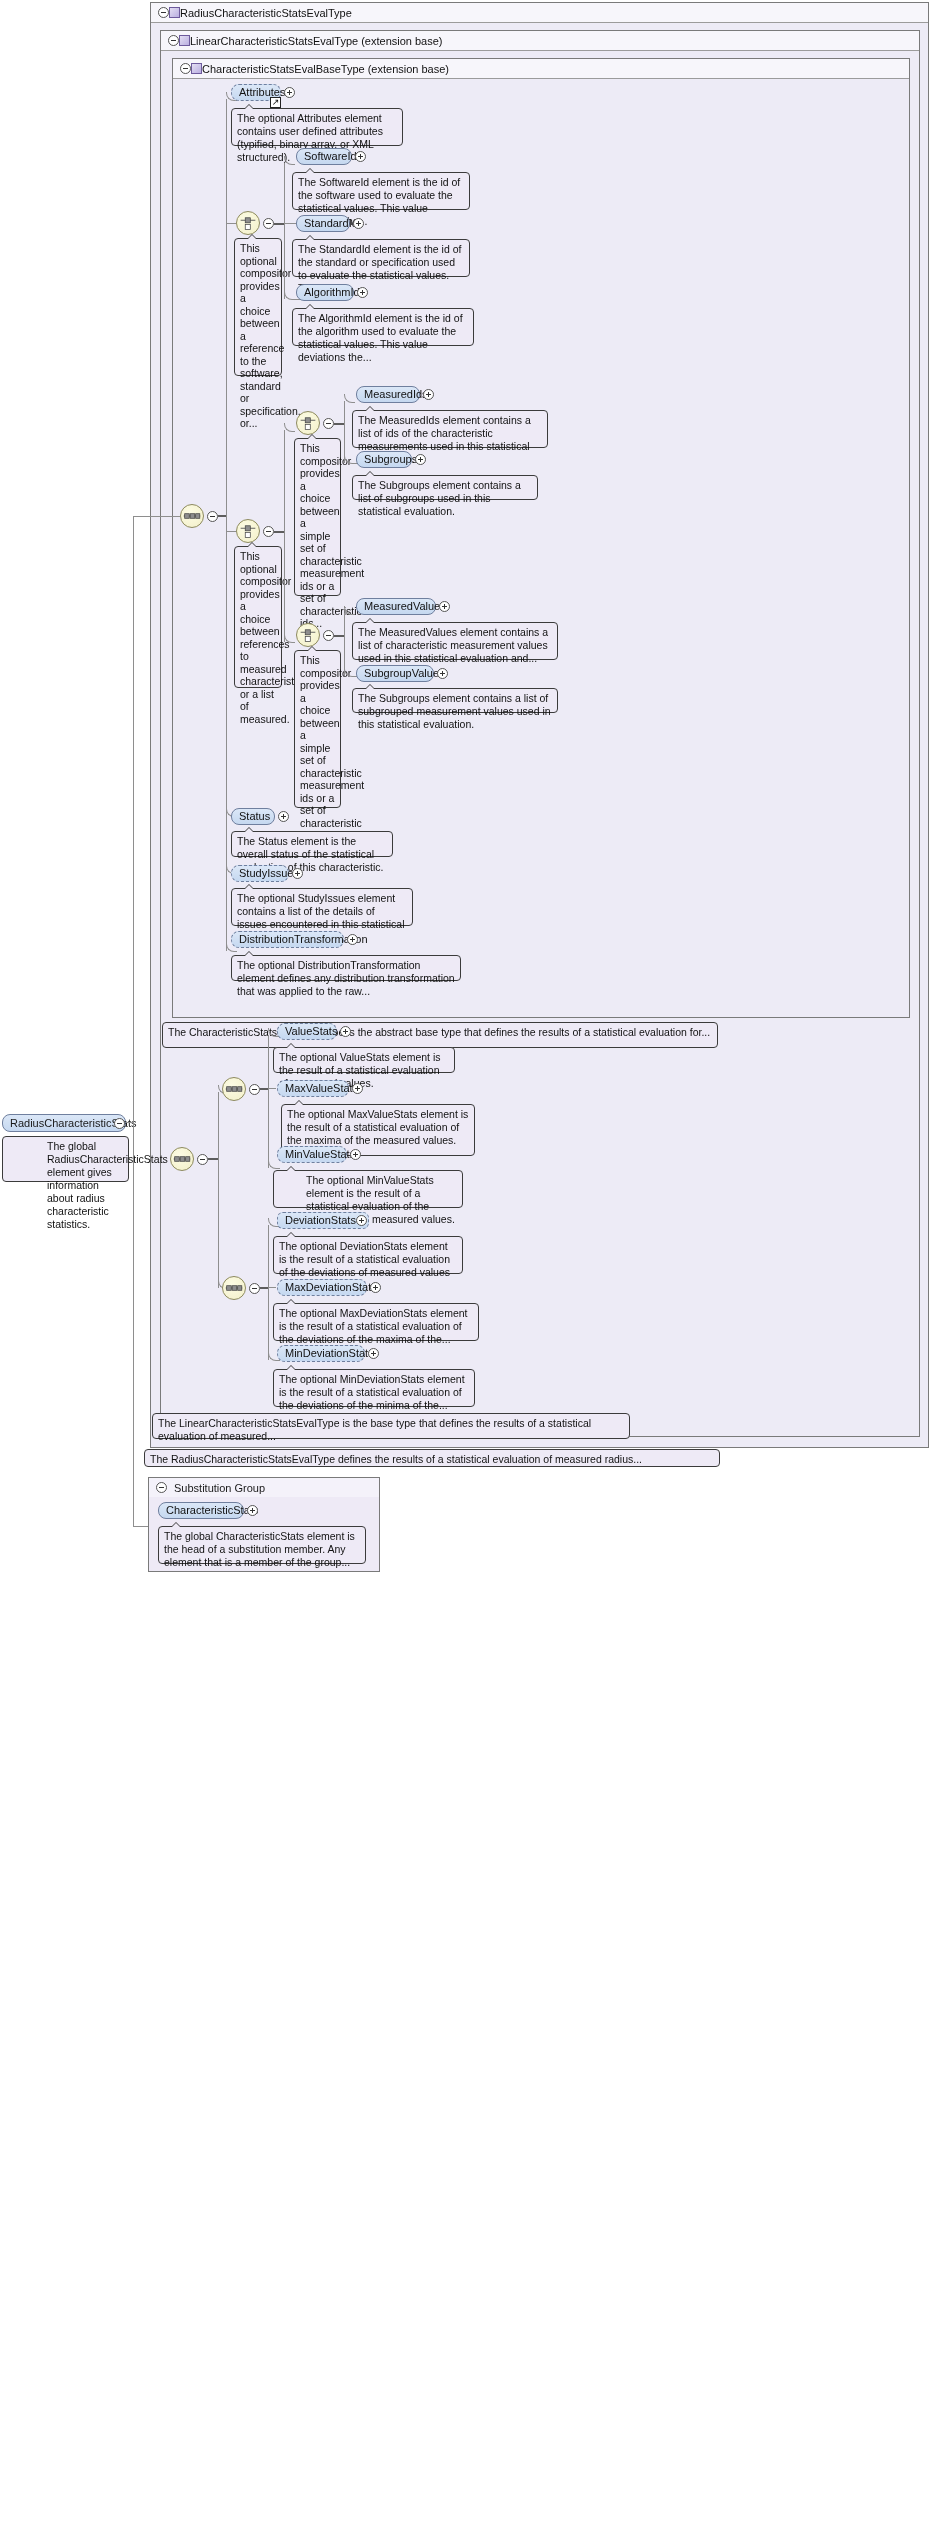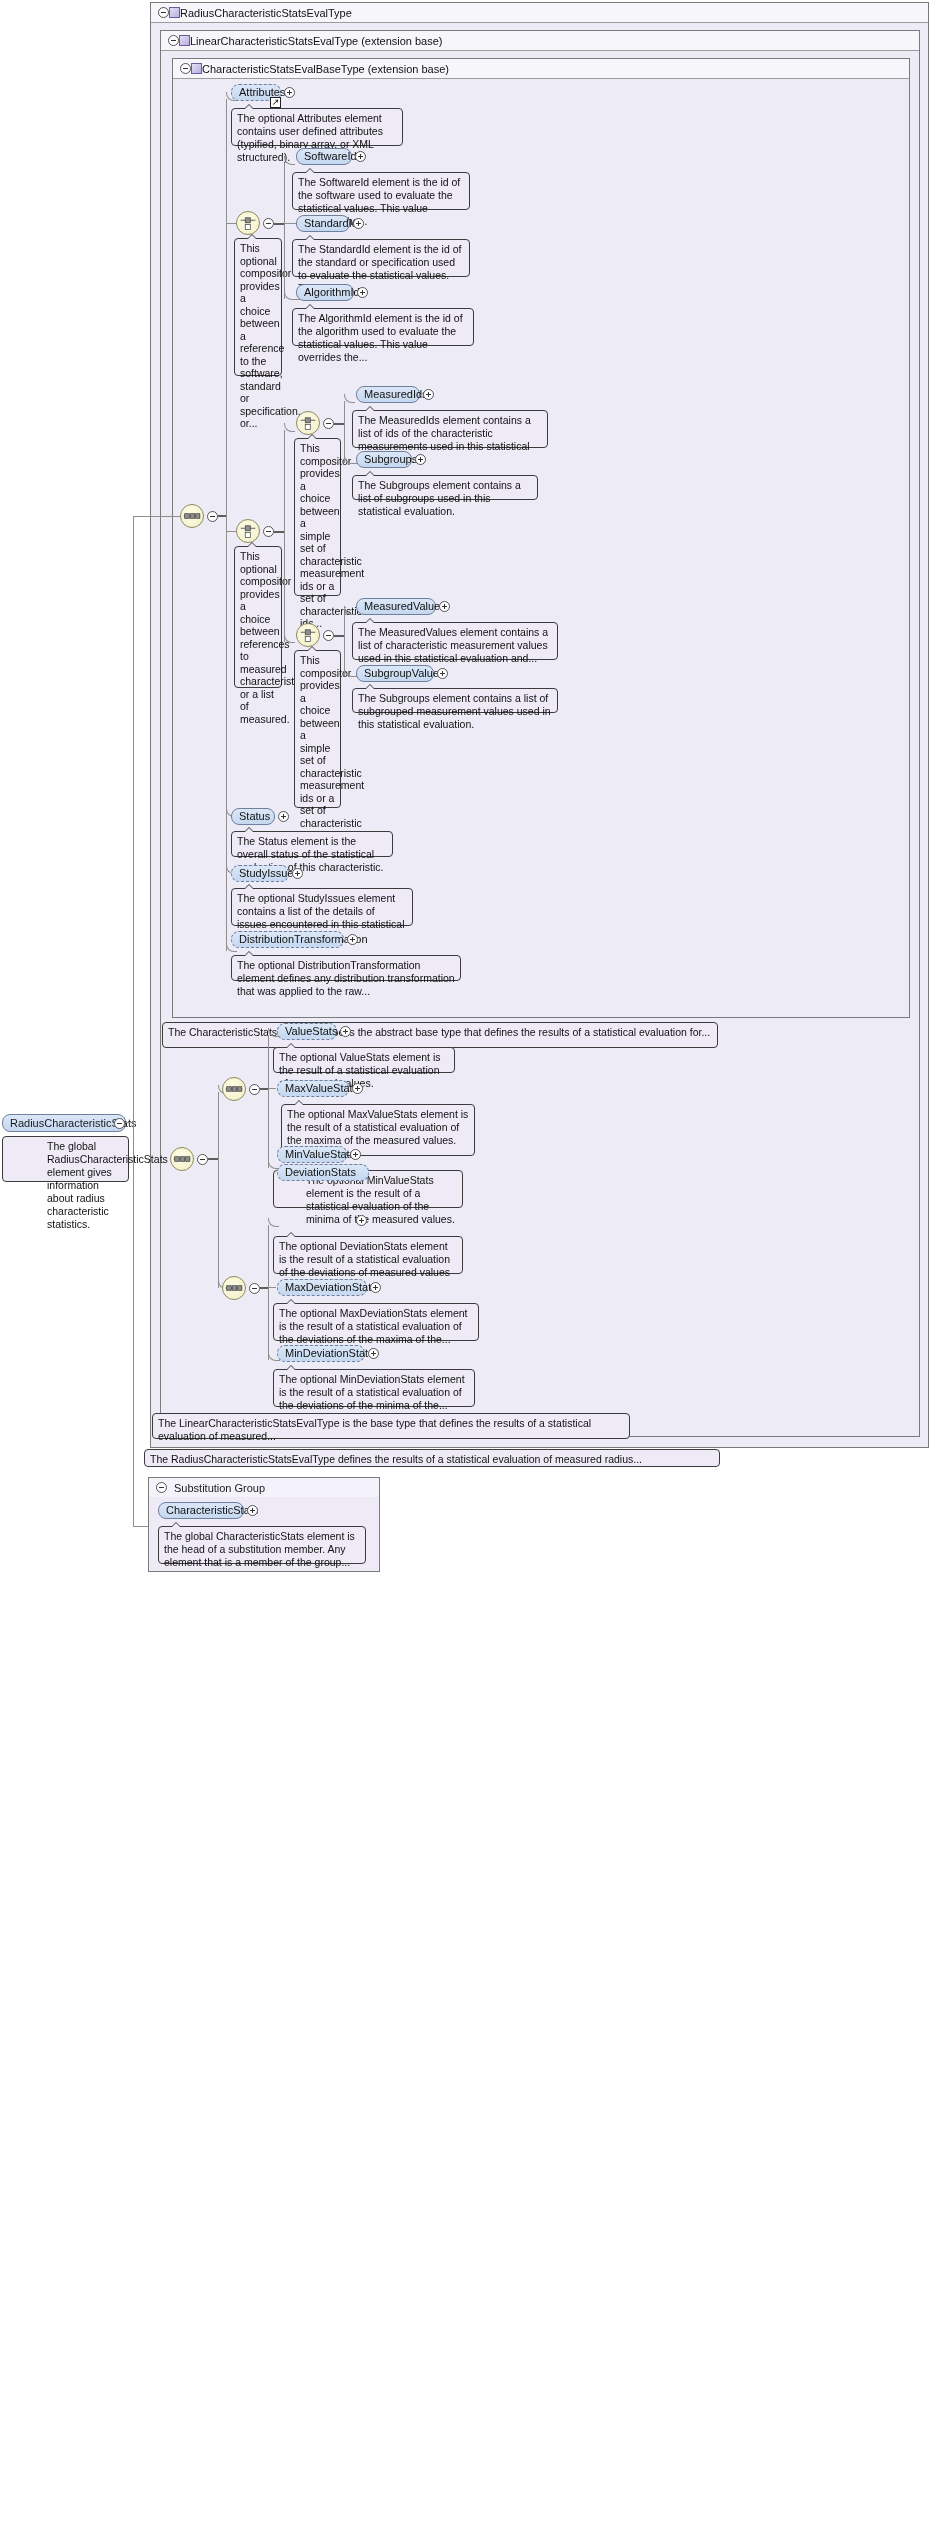--- a/index.html
+++ b/index.html
@@ -220,21 +220,21 @@
   <span>The StandardId element is the id of the standard or specification used to evaluate the statistical values. This value...</span>
 </div>
 
 <div class="curve tr" style="left:284px; top:291px; width:10px; height:8px; border-radius:0; border:1px solid #8e8e8e; border-top:none; border-right:none; border-radius:0 0 0 8px;"></div>
 <div class="ln lnh" style="left:294px; top:299px; width:8px;"></div>
 <div class="node" style="left:296px; top:284px; width:58px;">
   <span>AlgorithmId</span>
 </div>
 <span class="node-tog plus" style="left:357px; top:287px;"></span>
 <div class="doc" style="left:292px; top:308px; width:182px; height:38px;">
-  <span>The AlgorithmId element is the id of the algorithm used to evaluate the statistical values. This value overrides the...</span>
+  <span>The AlgorithmId element is the id of the algorithm used to evaluate the statistical values. This value deviations the...</span>
 </div>
 
 <div class="ln lnh" style="left:226px; top:531px; width:10px;"></div>
 <div class="comp" style="left:236px; top:519px;">
   <svg class="g" viewBox="0 0 24 24">
     <line x1="4" y1="9" x2="20" y2="9" stroke="#555" stroke-width="1"></line>
     <rect x="9" y="6.3" width="5.5" height="5.5" fill="#8d8d8d" stroke="#444" stroke-width="0.8"></rect>
     <rect x="9" y="13.5" width="5.5" height="5.5" fill="#fff" stroke="#444" stroke-width="0.8"></rect>
   </svg>
 </div>
@@ -407,21 +407,21 @@
     <rect x="4" y="9.5" width="5" height="5" fill="#8d8d8d" stroke="#444" stroke-width="0.8"></rect>
     <rect x="10" y="9.5" width="5" height="5" fill="#8d8d8d" stroke="#444" stroke-width="0.8"></rect>
     <rect x="16" y="9.5" width="4.5" height="5" fill="#8d8d8d" stroke="#444" stroke-width="0.8"></rect>
   </svg>
 </div>
 <span class="node-tog" style="left:249px; top:1283px;"></span>
 <div class="ln lnh dark" style="left:260px; top:1287px; width:8px;"></div>
 <div class="ln lnv" style="left:268px; top:1225px; height:135px;"></div>
 
 <div class="curve" style="left:268px; top:1218px; width:10px; height:8px; border-radius:0 0 0 8px;"></div>
-<div class="node opt" style="left:277px; top:1164px; width:92px;">
+<div class="node opt" style="left:277px; top:1212px; width:92px;border-radius:6px;">
   <span>DeviationStats</span>
 </div>
 <span class="node-tog plus" style="left:356px; top:1215px;"></span>
 <div class="doc" style="left:273px; top:1236px; width:190px; height:38px;">
   <span>The optional DeviationStats element is the result of a statistical evaluation of the deviations of measured values from...</span>
 </div>
 
 <div class="ln lnh" style="left:268px; top:1287px; width:8px;"></div>
 <div class="node opt" style="left:277px; top:1279px; width:90px;">
   <span>MaxDeviationStats</span>

